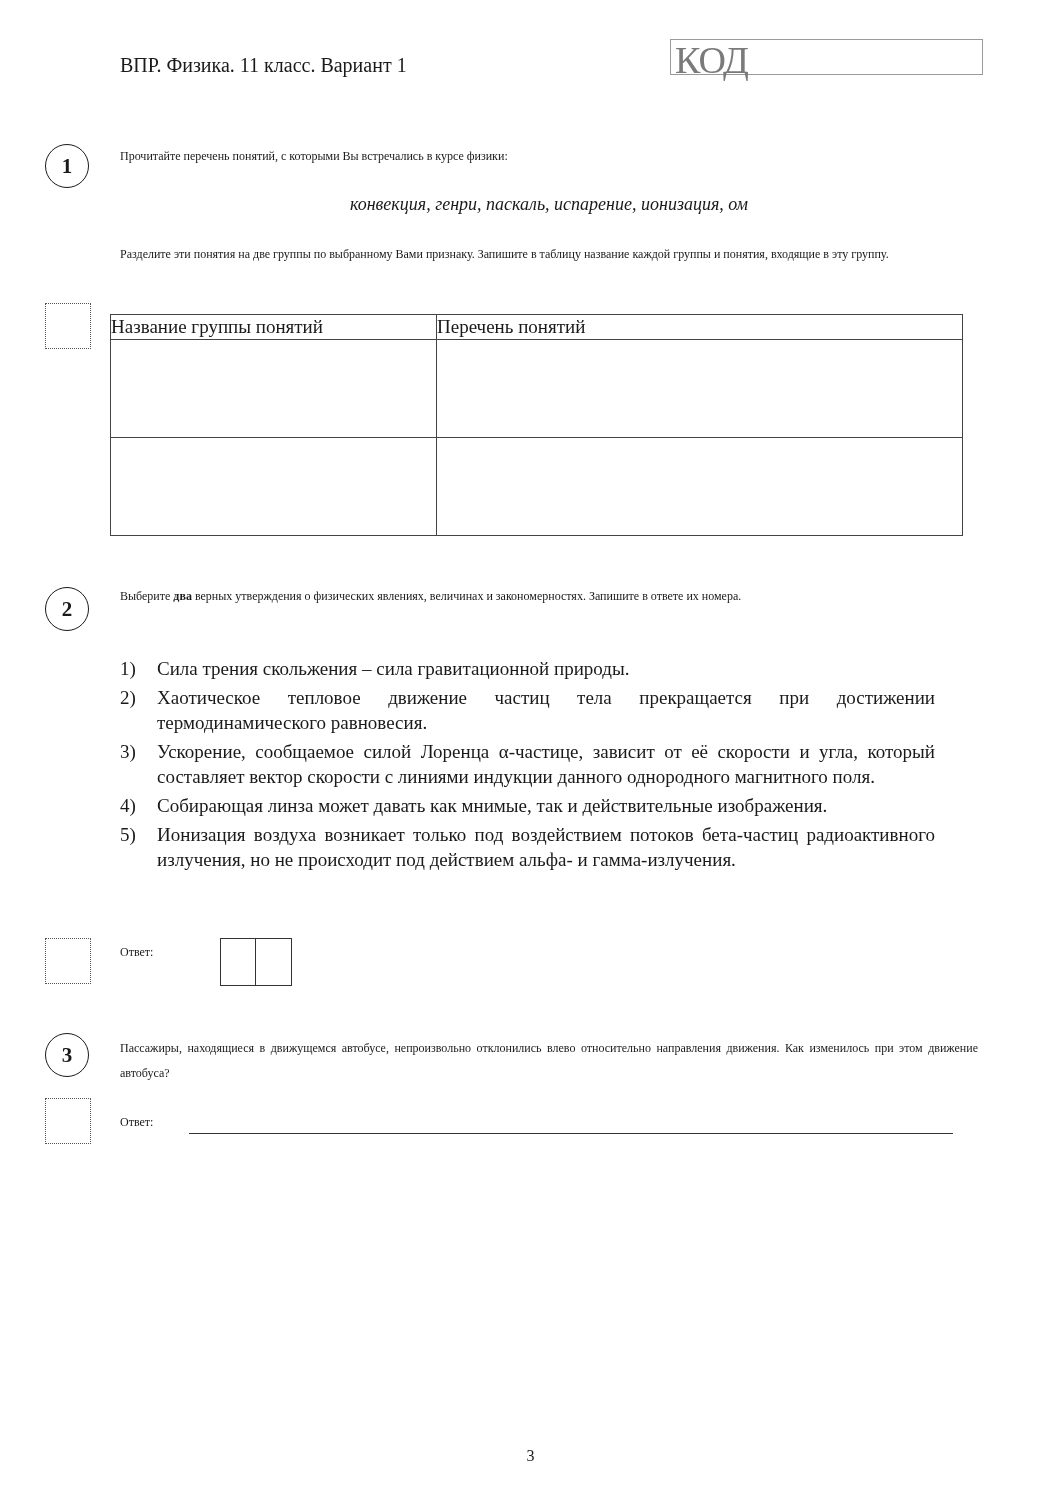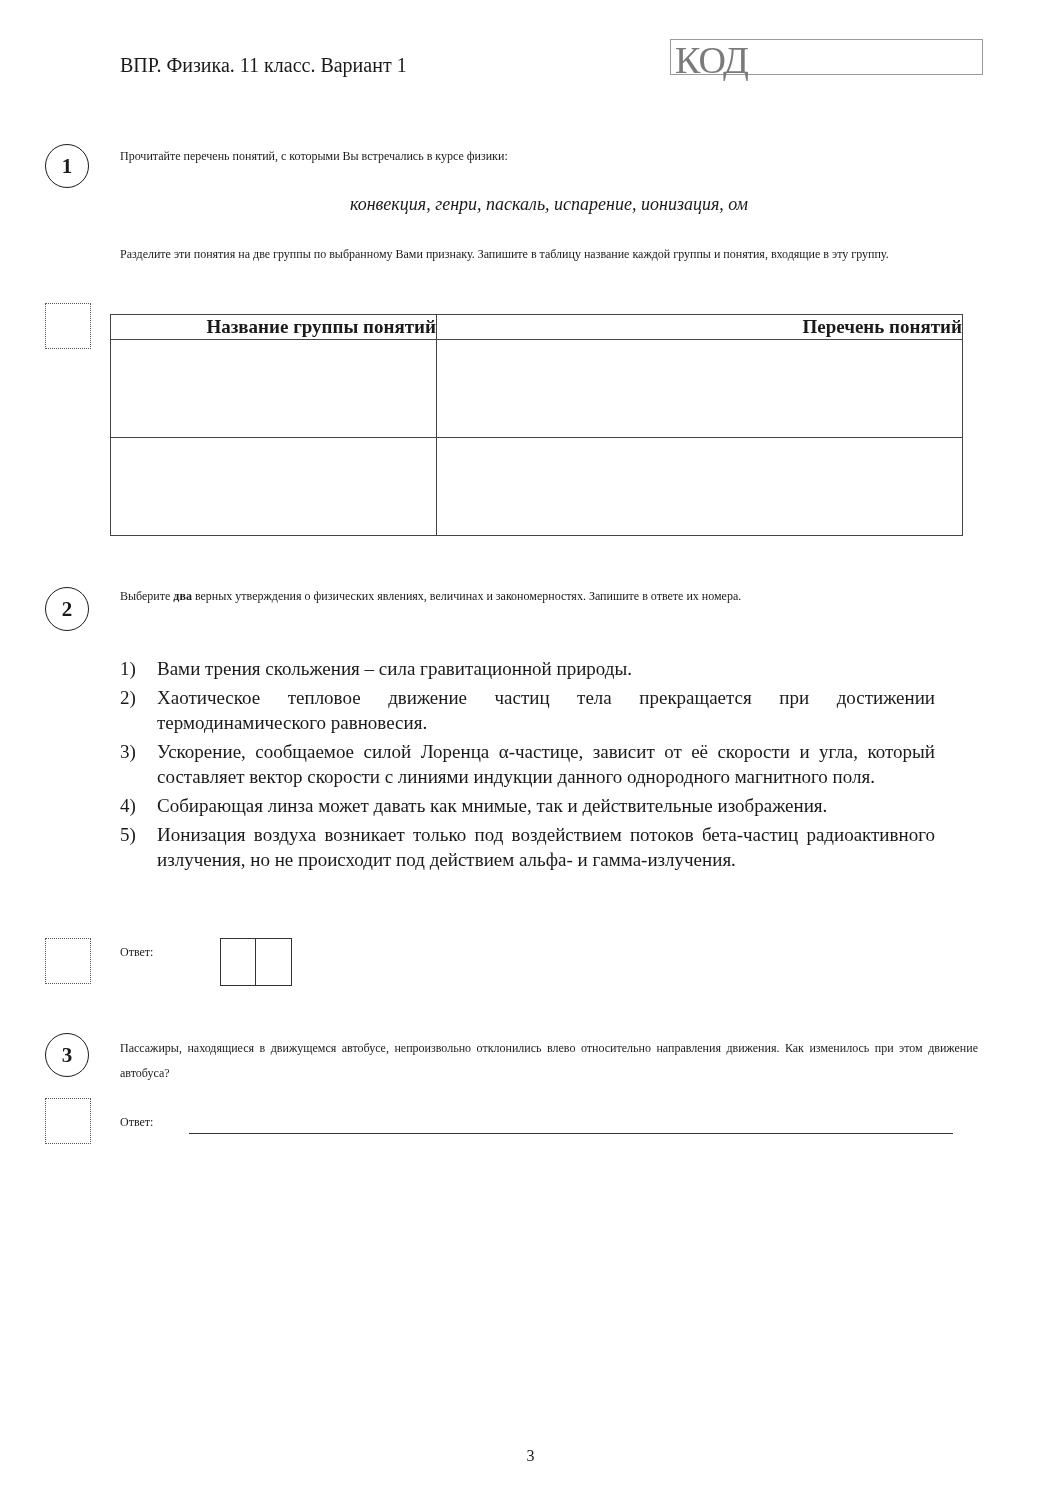--- a/index.html
+++ b/index.html
@@ -30,21 +30,21 @@
     left: 120px; width: 858px; top: 194px; text-align: center;
     font-size: 18px; font-weight: normal; font-style: italic;
   }
   table.groups {
     position: absolute; left: 110px; top: 314px; width: 853px;
     border-collapse: collapse; font-size: 19px;
   }
   table.groups td, table.groups th {
     border: 1.5px solid #444; font-weight: normal; padding: 0;
   }
-  table.groups th { height: 24px; line-height: 24px; text-align: right; font-weight: bold; }
+  table.groups th { height: 24px; line-height: 24px; text-align: left; }
   table.groups td { height: 97px; }
   .stmt-list { left: 120px; width: 815px; top: 656px; font-size: 19px; }
   .stmt { display: flex; line-height: 25px; margin-bottom: 4px; }
   .stmt-num { width: 37px; flex: none; }
   .stmt-text { flex: 1; text-align: justify; }
   .answer-cells { left: 220px; top: 938px; display: flex; }
   .answer-cell {
     width: 36px; height: 48px; border: 1.5px solid #333; box-sizing: border-box;
   }
   .answer-cell + .answer-cell { border-left: none; }
@@ -85,21 +85,21 @@
   </table>
 
 <div class="abs task-num" style="left:45px; top:587px;">2</div>
 <div class="abs p" style="left:120px; top:584px; width:858px;">
   <span>Выберите </span><b>два</b><span> верных утверждения о физических явлениях, величинах и закономерностях. Запишите в ответе их номера.</span>
 </div>
 
 <div class="abs stmt-list">
   <div class="stmt">
     <span class="stmt-num">1)</span>
-    <span class="stmt-text">Вами трения скольжения – сила гравитационной природы.</span>
+    <span class="stmt-text">Сила трения скольжения – сила гравитационной природы.</span>
   </div>
   <div class="stmt">
     <span class="stmt-num">2)</span>
     <span class="stmt-text">Хаотическое тепловое движение частиц тела прекращается при достижении термодинамического равновесия.</span>
   </div>
   <div class="stmt">
     <span class="stmt-num">3)</span>
     <span class="stmt-text">Ускорение, сообщаемое силой Лоренца α-частице, зависит от её скорости и угла, который составляет вектор скорости с линиями индукции данного однородного магнитного поля.</span>
   </div>
   <div class="stmt">

